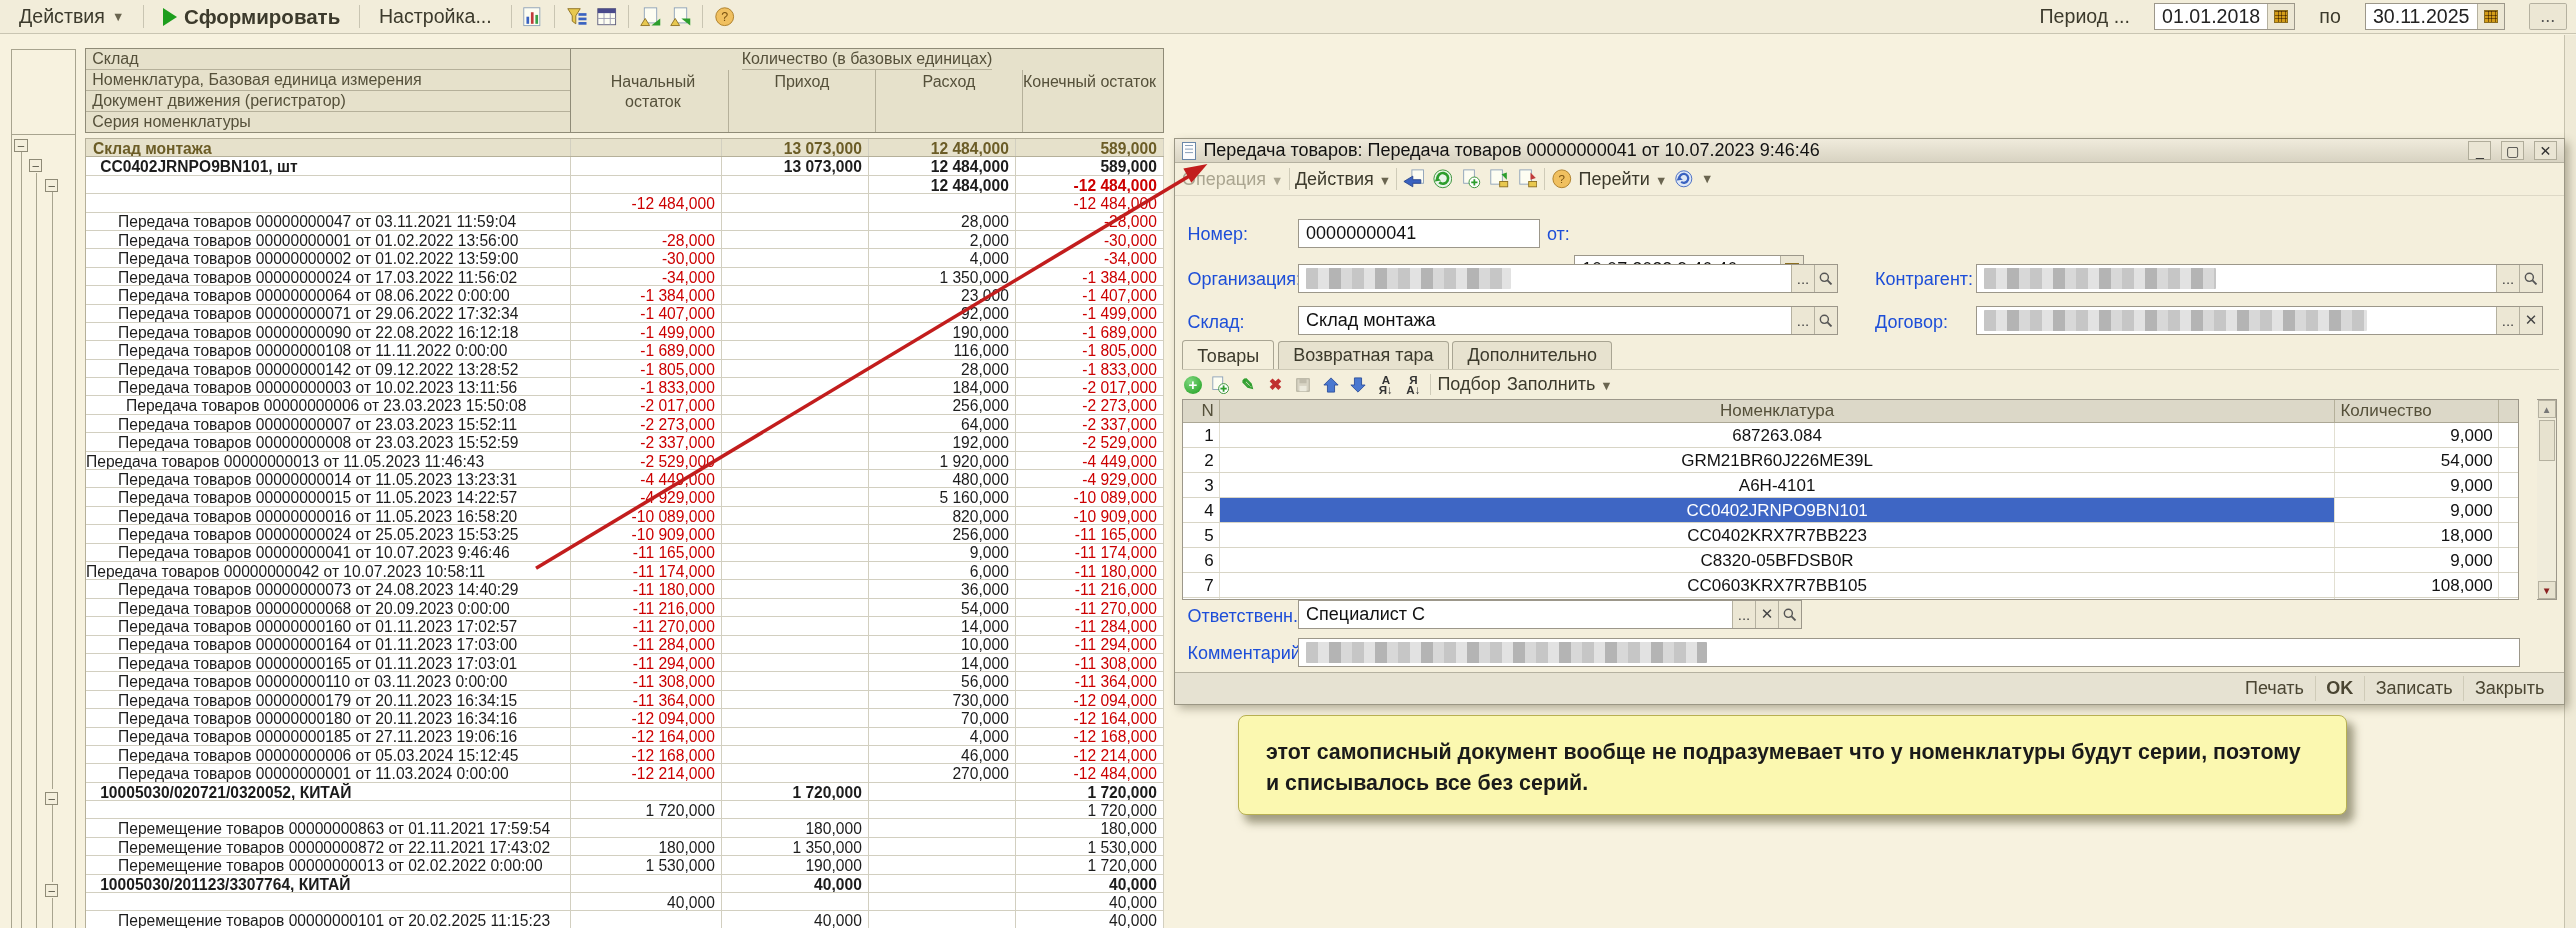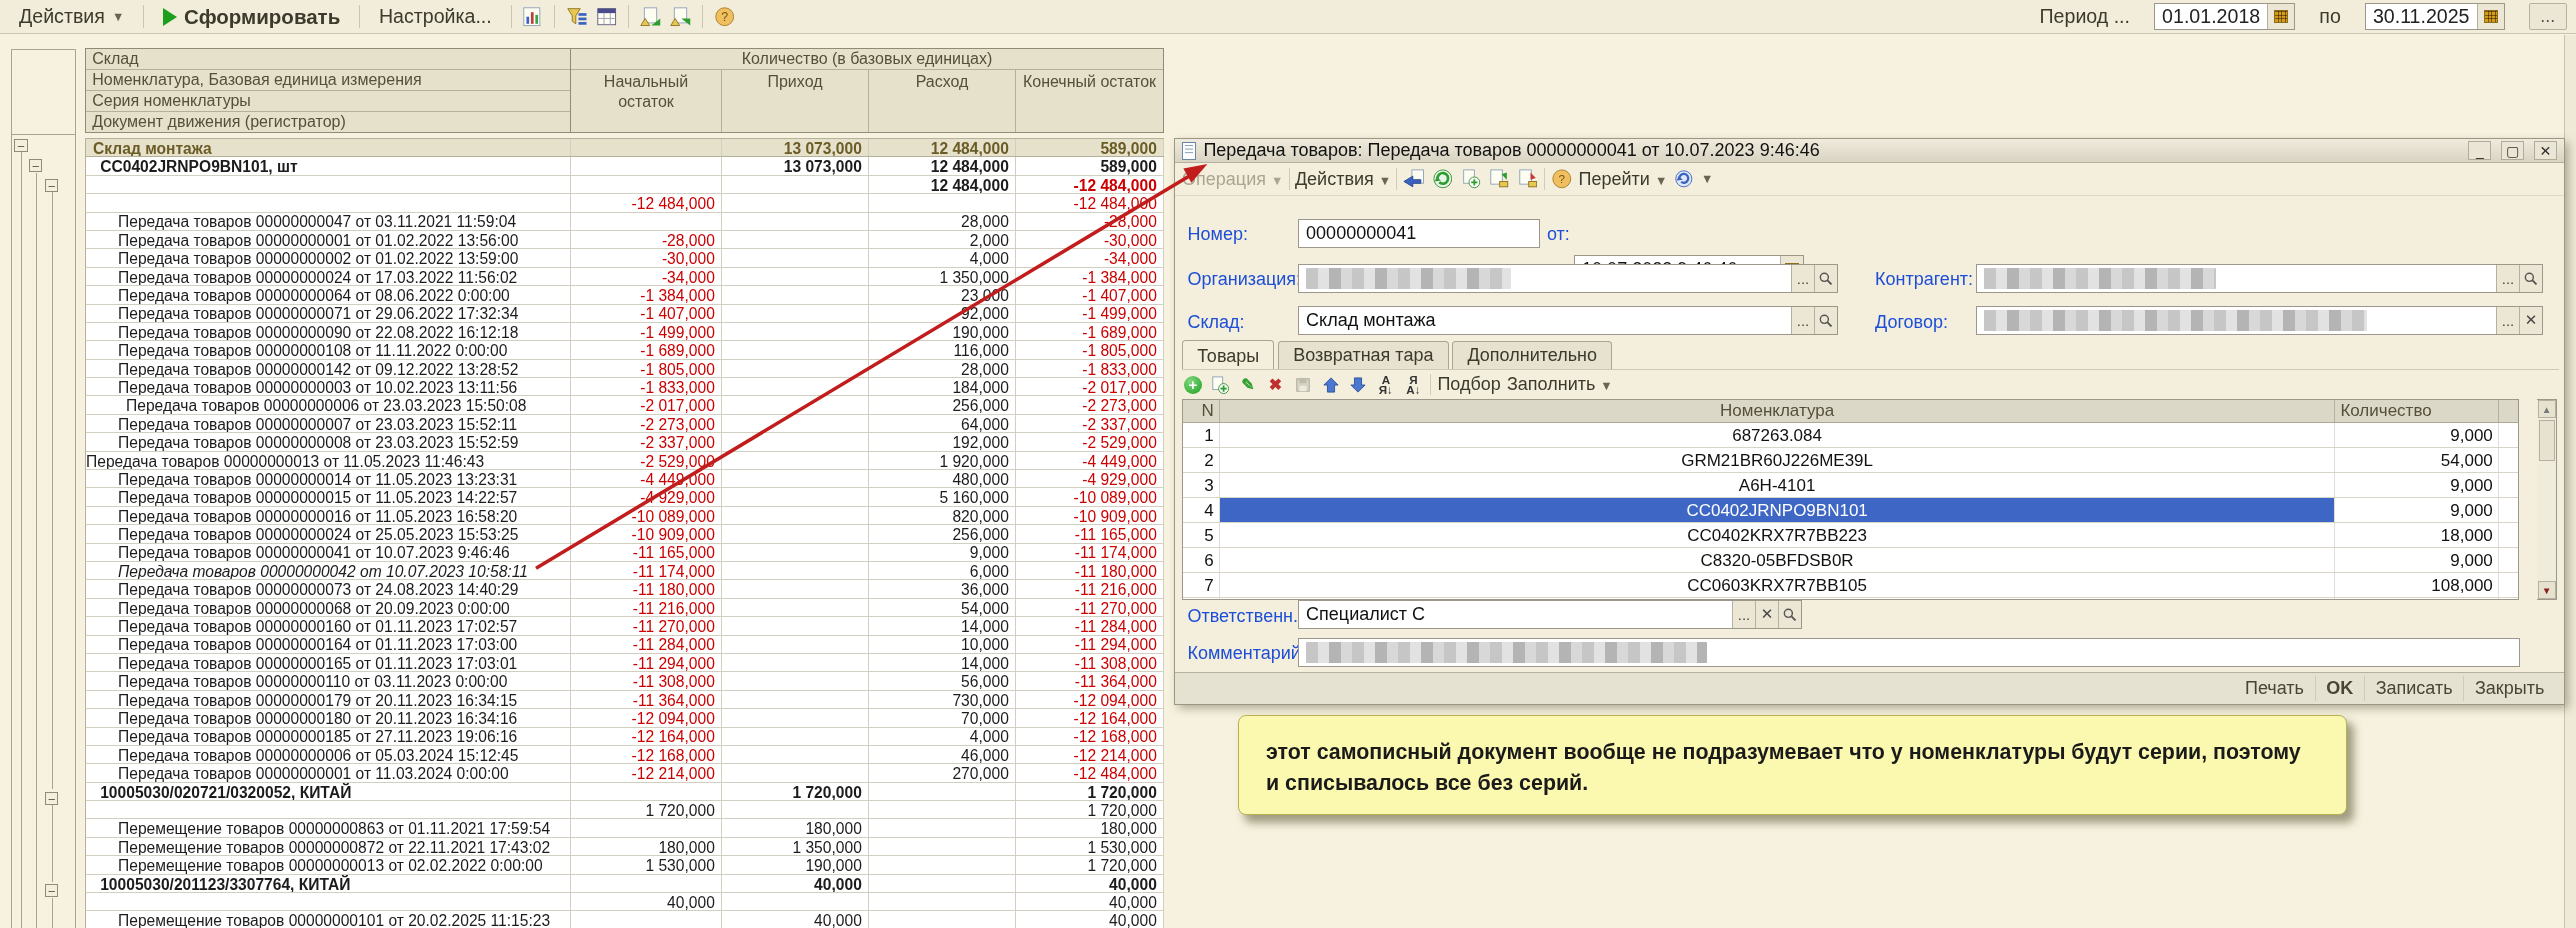--- a/index.html
+++ b/index.html
@@ -34,21 +34,21 @@
   .tree-h { position:absolute; background:#a8a48f; height:0.9px; }
   .minus-box { position:absolute; width:13.4px; height:13.4px; background:#f4efdc; border:0.9px solid #8f8b77;
                font-size:11.6px; line-height:10.7px; text-align:center; color:#3b3a2d; }
 
   
   .rh { position:absolute; left:85px; top:48px; width:1079px; height:85px;
         background:#e6e1cb; border:0.9px solid #8f8b77; display:flex; font-size:16px; color:#55503a; }
   .rh-left { width:485px; border-right:0.9px solid #8f8b77; display:flex; flex-direction:column; }
   .rh-left div { flex:1; padding:0.9px 6.2px; border-bottom:0.9px solid #b5b09a; display:flex; align-items:center; white-space:nowrap; overflow:hidden; }
   .rh-left div:last-child { border-bottom:none; }
-  .rh-right { flex:1; display:flex; flex-direction:column; }
+  .rh-right { flex:1; display:flex; flex-direction:column;align-items:center; }
   .rh-qty { height:21.4px; border-bottom:0.9px solid #b5b09a; text-align:center; line-height:20.5px; }
   .rh-cols { flex:1; display:flex; }
   .rh-cols div { border-right:0.9px solid #b5b09a; text-align:center; padding-top:1.8px; line-height:19.6px; }
   .rh-cols div:last-child { border-right:none; }
   .rh-c1{width:151px;} .rh-c2{width:147px;} .rh-c3{width:147px;} .rh-c4{flex:1;}
 
   
   .rrows { position:absolute; left:85px; top:138px; width:1079px; height:791px; overflow:hidden;
            border-left:0.9px solid #b5b09a; border-top:0.9px solid #b5b09a; background:#fff; }
   .rrow { display:flex; height:18.4px; border-bottom:0.9px solid #d2cfc0; font-size:15.6px; color:#1c1c1c; background:#fff; }
@@ -234,22 +234,22 @@
   <div class="minus-box" style="left:29px; top:159px;">–</div>
   <div class="minus-box" style="left:45px; top:179px;">–</div>
   <div class="minus-box" style="left:45px; top:792px;">–</div>
   <div class="minus-box" style="left:45px; top:884px;">–</div>
 </div>
 
 <div class="rh">
   <div class="rh-left">
     <div>Склад</div>
     <div>Номенклатура, Базовая единица измерения</div>
+    <div>Документ движения (регистратор)</div>
     <div>Серия номенклатуры</div>
-    <div>Документ движения (регистратор)</div>
   </div>
   <div class="rh-right">
     <div class="rh-qty">Количество (в базовых единицах)</div>
     <div class="rh-cols">
       <div class="rh-c1" style="padding:1.8px 16px 0;">Начальный остаток</div>
       <div class="rh-c2">Приход</div>
       <div class="rh-c3">Расход</div>
       <div class="rh-c4">Конечный остаток</div>
     </div>
   </div>
@@ -411,21 +411,21 @@
       <div class="rc-last neg">-11 165,000</div>
     </div>
     <div class="rrow">
       <div class="rc-label" style="padding-left: 32px;">Передача товаров 00000000041 от 10.07.2023 9:46:46</div>
       <div class="rc-num neg">-11 165,000</div>
       <div class="rc-num2"></div>
       <div class="rc-num2">9,000</div>
       <div class="rc-last neg">-11 174,000</div>
     </div>
     <div class="rrow">
-      <div class="rc-label" style="padding-left: 32px; font-style: italic;">Передача товаров 00000000042 от 10.07.2023 10:58:11</div>
+      <div class="rc-label" style="">Передача товаров 00000000042 от 10.07.2023 10:58:11</div>
       <div class="rc-num neg">-11 174,000</div>
       <div class="rc-num2"></div>
       <div class="rc-num2">6,000</div>
       <div class="rc-last neg">-11 180,000</div>
     </div>
     <div class="rrow">
       <div class="rc-label" style="padding-left: 32px;">Передача товаров 00000000073 от 24.08.2023 14:40:29</div>
       <div class="rc-num neg">-11 180,000</div>
       <div class="rc-num2"></div>
       <div class="rc-num2">36,000</div>

